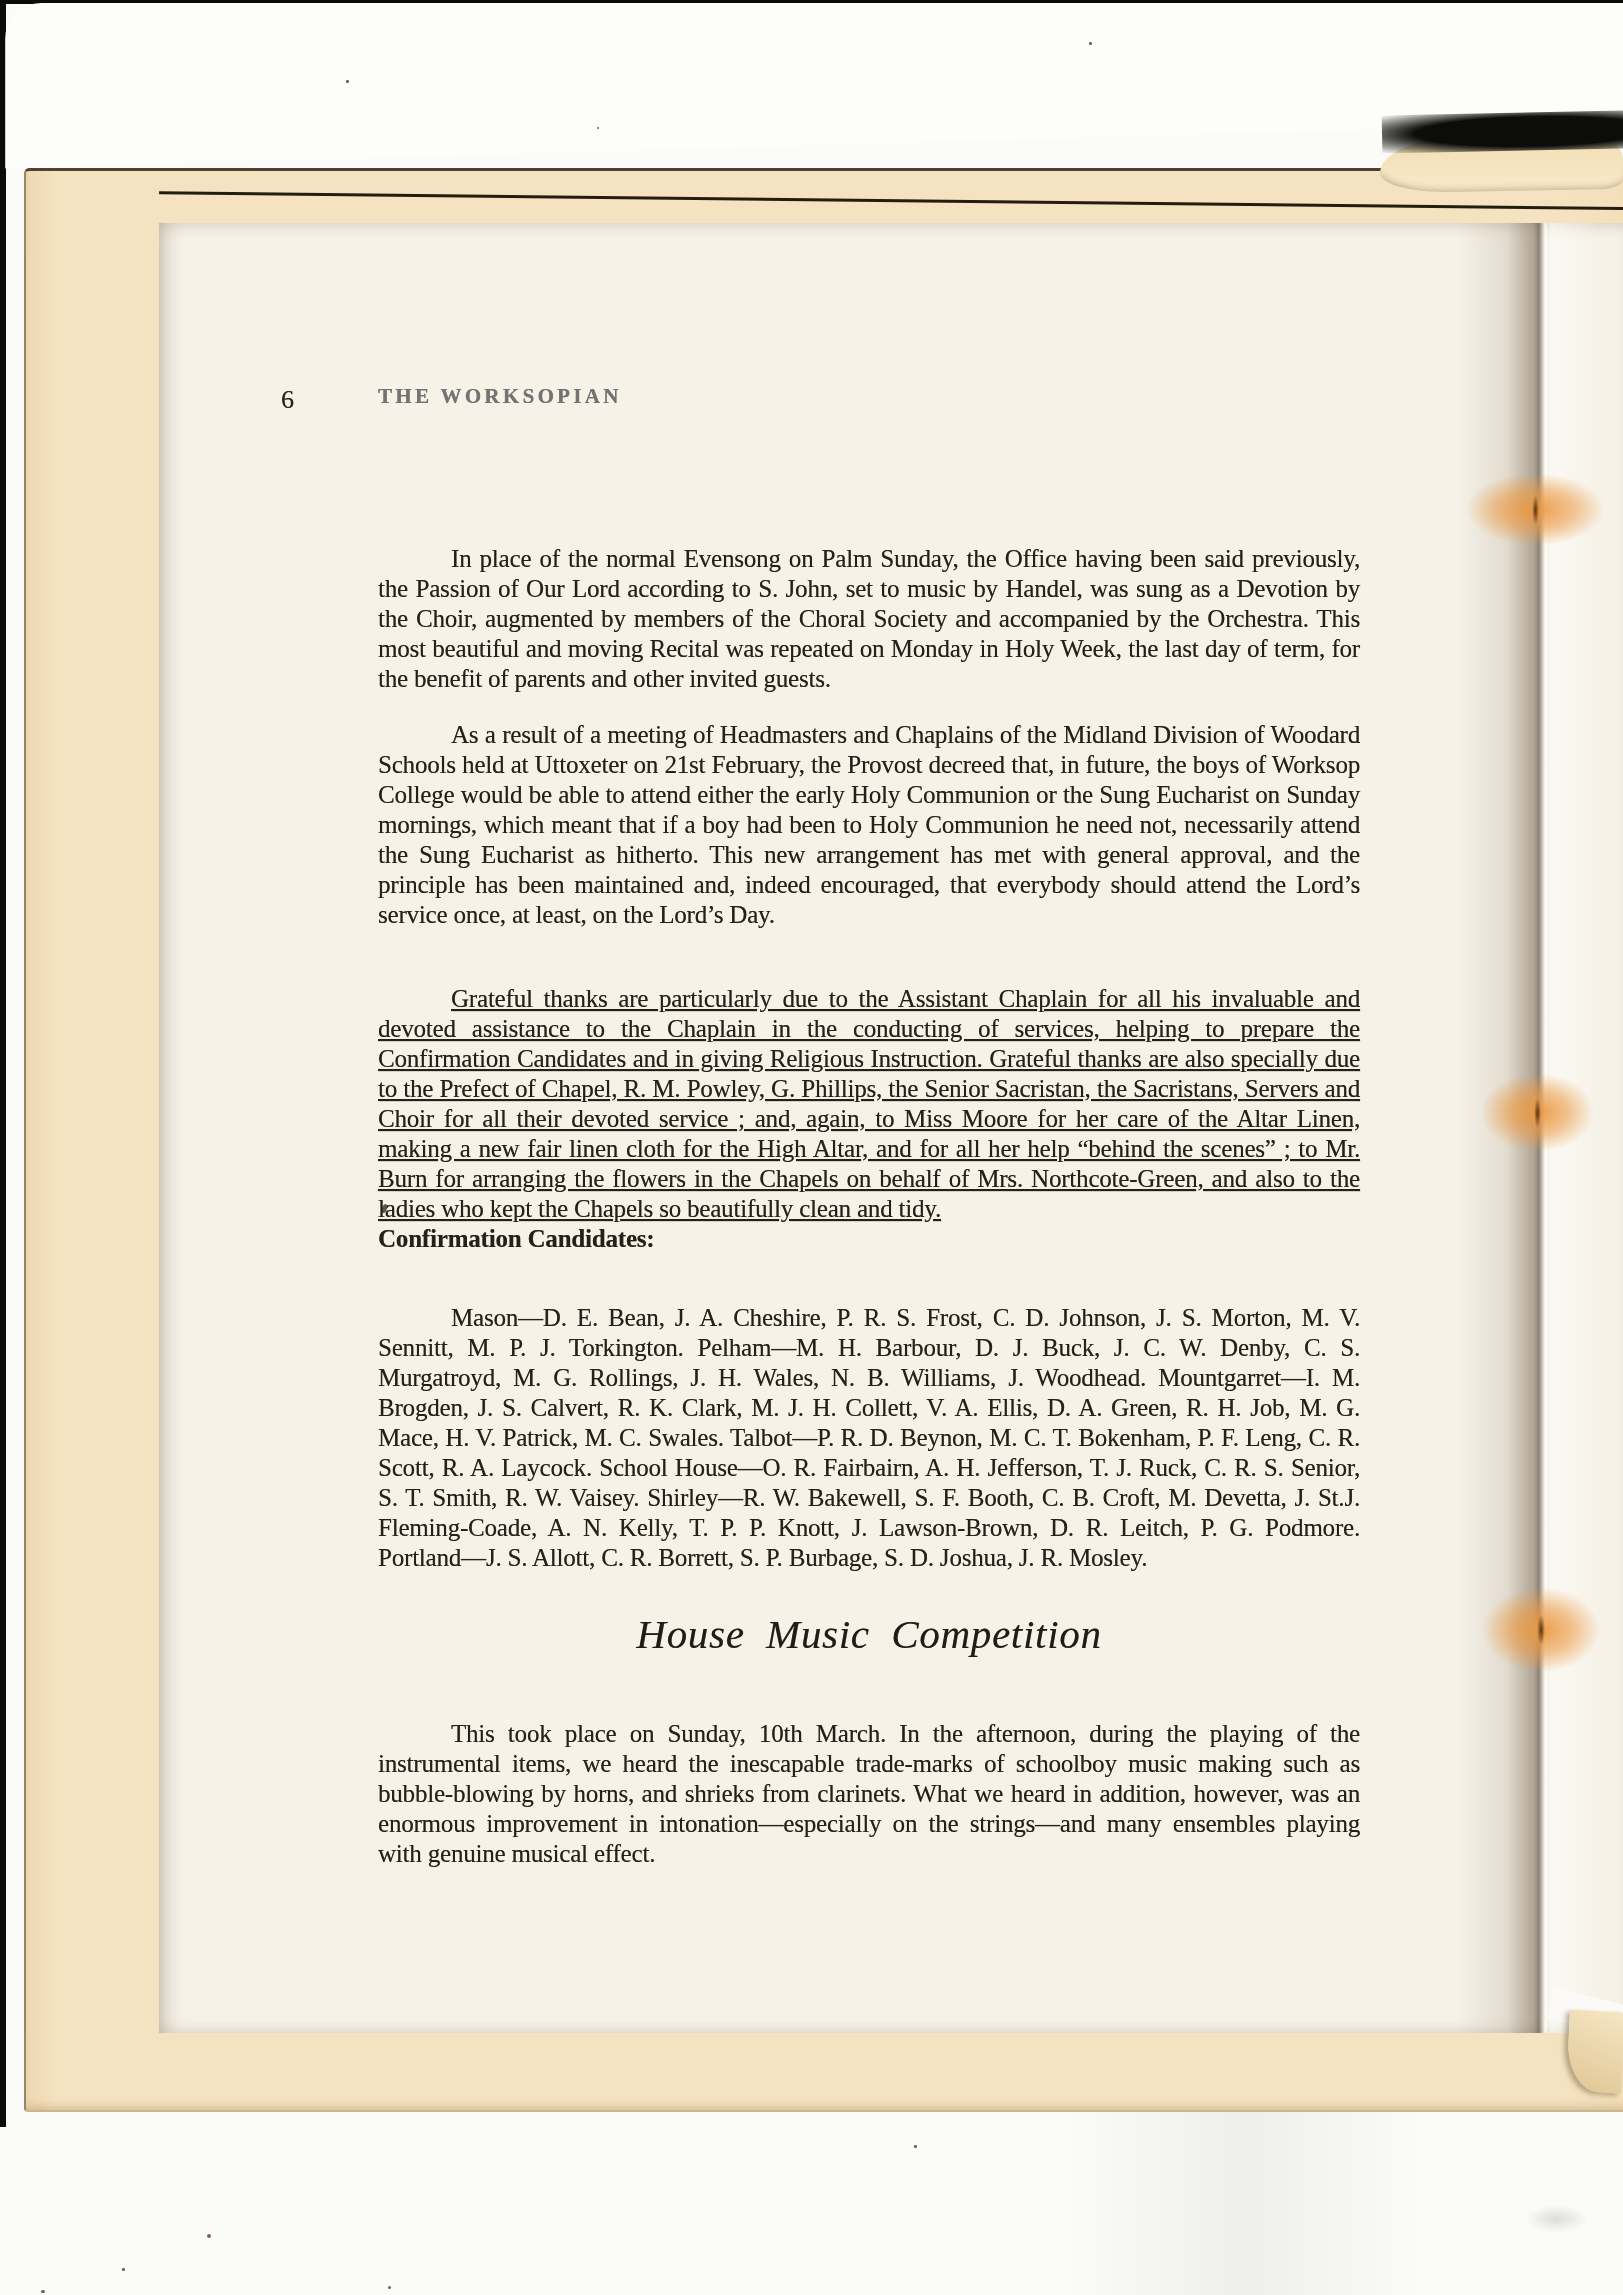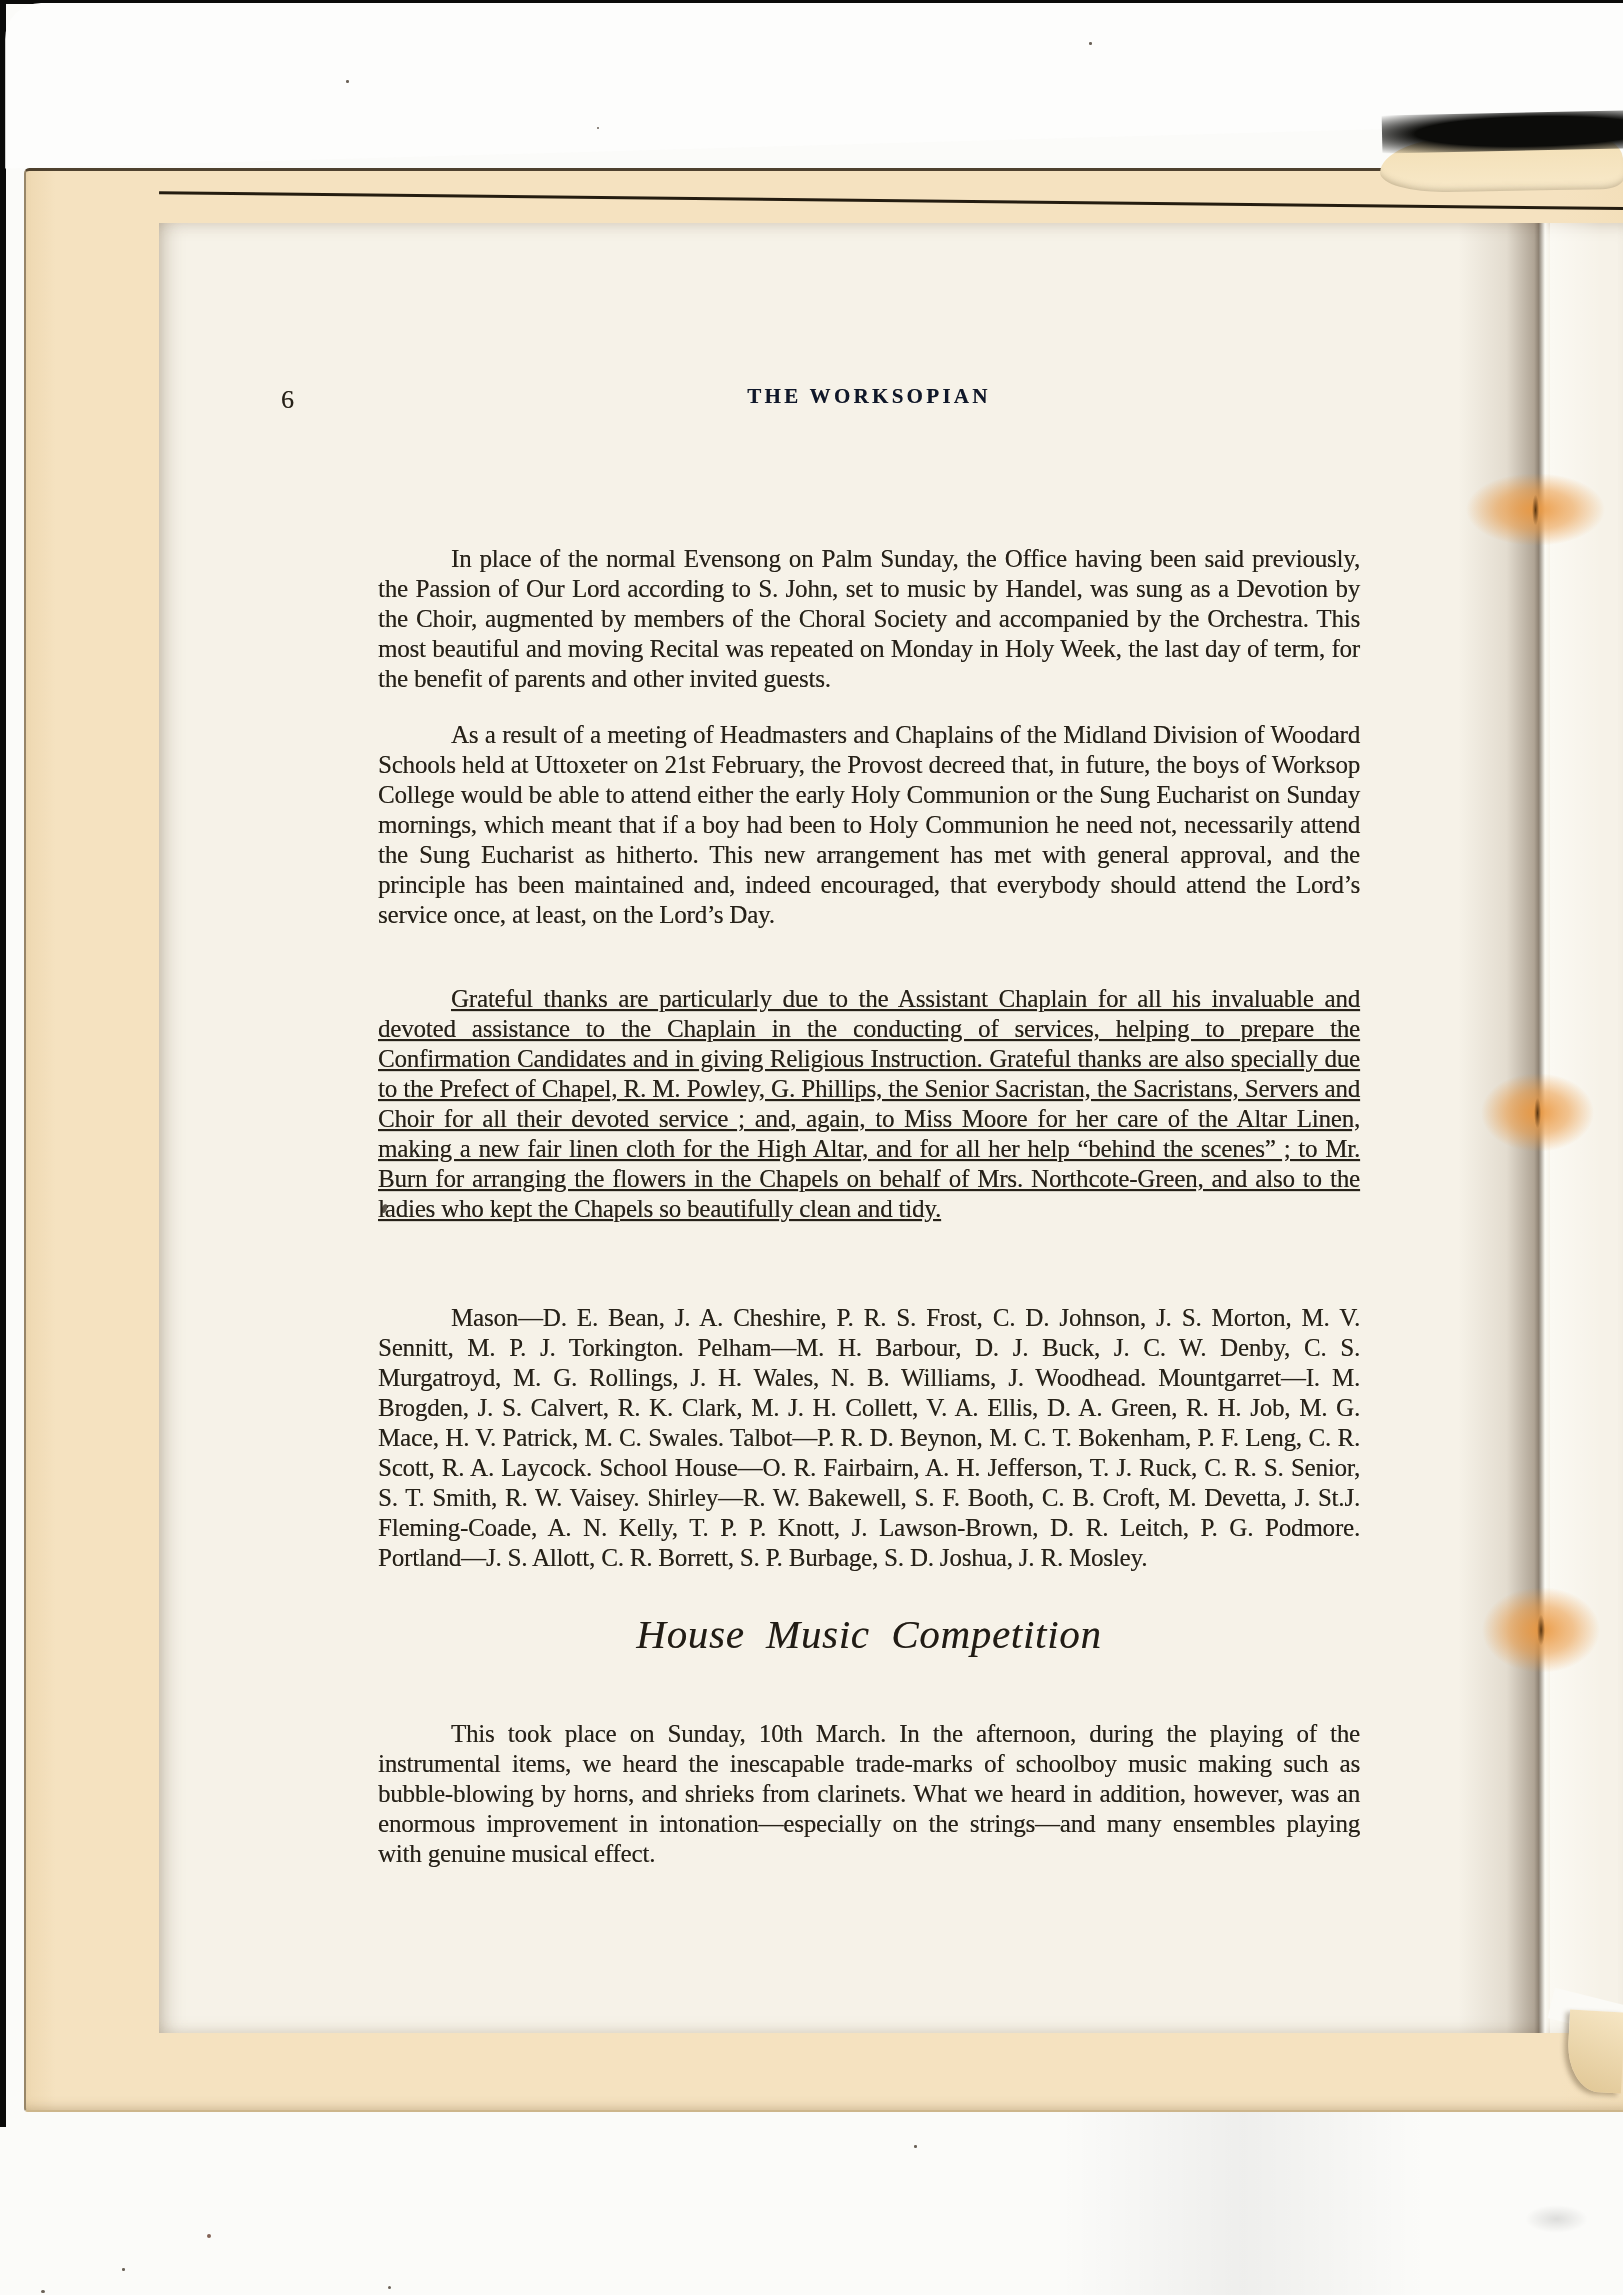--- a/index.html
+++ b/index.html
@@ -81,22 +81,22 @@
   
   .bottom-streak { left:1060px; top:2108px; width:367px; height:187px;
                    background: linear-gradient(90deg, rgba(0,0,0,0), rgba(0,0,0,0.05) 50%, rgba(0,0,0,0)); z-index:2; }
   .smudge { left:1525px; top:2205px; width:63px; height:27.5px;
             background: radial-gradient(closest-side, rgba(0,0,0,0.12), rgba(0,0,0,0)); z-index:2; }
   .speck { border-radius:50%; background:#3a2e22; opacity:.75; z-index:10; }
 
   
   .ink { color:#262118; text-shadow: 0.2px 0.3px 0.5px rgba(40,34,26,0.55); z-index:9; }
   .page-num { left:281px; top:385px; font-size:26px; }
-  .running-title { left:378px; top:384px; width:982px; text-align:center;
-                   font-size:21px; font-weight:bold; letter-spacing:3.3px; color:#0f172a; }
+  .running-title { left:378px; top:384px; width:982px; 
+                   font-size:21px; font-weight:bold; letter-spacing:3.3px; color:#737373; }
   .body-para { left:378px; width:982px; font-size:25px; line-height:30px;
                text-align:justify; text-indent:73px; letter-spacing:-0.2px; hyphens:none; }
   .para-1 { top:458px; }
   .para-2 { top:544px; }
   .para-3 { top:720px; }
   .para-4 { top:984px;text-decoration:underline; }
   .cand-heading { left:378px; top:1225px; width:982px; font-size:25px; font-weight:bold; letter-spacing:-0.2px; }
   .cand-list { top:1267px;margin-top:36px; }
   .music-title { left:378px; top:1609px; width:982px; text-align:center;
                  font-size:41px; line-height:50px; font-weight:normal; font-style:italic;
@@ -146,19 +146,20 @@
   <div class="abs speck" style="left:597px; top:127px; width:2px; height:2px;"></div>
   <div class="abs speck" style="left:382px; top:1204px; width:4.6px; height:8.5px; border-radius:60% 40% 50% 50%; background:#2a2118; transform:rotate(18deg);"></div>
 
   <div class="abs ink page-num">6</div>
   <div class="abs ink running-title">THE WORKSOPIAN</div>
 
   <div class="abs ink body-para para-2">In place of the normal Evensong on Palm Sunday, the Office having been said previously, the Passion of Our Lord according to S. John, set to music by Handel, was sung as a Devotion by the Choir, augmented by members of the Choral Society and accompanied by the Orchestra.  This most beautiful and moving Recital was repeated on Monday in Holy Week, the last day of term, for the benefit of parents and other invited guests.</div>
   <div class="abs ink body-para para-3">As a result of a meeting of Headmasters and Chaplains of the Midland Division of Woodard Schools held at Uttoxeter on 21st February, the Provost decreed that, in future, the boys of Worksop College would be able to attend either the early Holy Communion or the Sung Eucharist on Sunday mornings, which meant that if a boy had been to Holy Communion he need not, necessarily attend the Sung Eucharist as hitherto.  This new arrangement has met with general approval, and the principle has been maintained and, indeed encouraged, that everybody should attend the Lord’s service once, at least, on the Lord’s Day.</div>
   <div class="abs ink body-para para-4">Grateful thanks are particularly due to the Assistant Chaplain for all his invaluable and devoted assistance to the Chaplain in the conducting of services, helping to prepare the Confirmation Candidates and in giving Religious Instruction.  Grateful thanks are also specially due to the Prefect of Chapel, R. M. Powley, G. Phillips, the Senior Sacristan, the Sacristans, Servers and Choir for all their devoted service ; and, again, to Miss Moore for her care of the Altar Linen, making a new fair linen cloth for the High Altar, and for all her help “behind the scenes” ; to Mr. Burn for arranging the flowers in the Chapels on behalf of Mrs. Northcote-Green, and also to the ladies who kept the Chapels so beautifully clean and tidy.</div>
 
+  <div class="abs ink cand-heading">Confirmation Candidates:</div>
   <div class="abs ink body-para cand-list">Mason—D. E. Bean, J. A. Cheshire, P. R. S. Frost, C. D. Johnson, J. S. Morton, M. V. Sennitt, M. P. J. Torkington.  Pelham—M. H. Barbour, D. J. Buck, J. C. W. Denby, C. S. Murgatroyd, M. G. Rollings, J. H. Wales, N. B. Williams, J. Woodhead.  Mountgarret—I. M. Brogden, J. S. Calvert, R. K. Clark, M. J. H. Collett, V. A. Ellis, D. A. Green, R. H. Job, M. G. Mace, H. V. Patrick, M. C. Swales.  Talbot—P. R. D. Beynon, M. C. T. Bokenham, P. F. Leng, C. R. Scott, R. A. Laycock.  School House—O. R. Fairbairn, A. H. Jefferson, T. J. Ruck, C. R. S. Senior, S. T. Smith, R. W. Vaisey.  Shirley—R. W. Bakewell, S. F. Booth, C. B. Croft, M. Devetta, J. St.J. Fleming-Coade, A. N. Kelly, T. P. P. Knott, J. Lawson-Brown, D. R. Leitch, P. G. Podmore.  Portland—J. S. Allott, C. R. Borrett, S. P. Burbage, S. D. Joshua, J. R. Mosley.</div>
 
   <div class="abs ink music-title">House Music Competition</div>
   <div class="abs ink body-para para-5">This took place on Sunday, 10th March.  In the afternoon, during the playing of the instrumental items, we heard the inescapable trade-marks of schoolboy music making such as bubble-blowing by horns, and shrieks from clarinets.  What we heard in addition, however, was an enormous improvement in intonation—especially on the strings—and many ensembles playing with genuine musical effect.</div>
 
 </div>
 
 
 </body></html>

